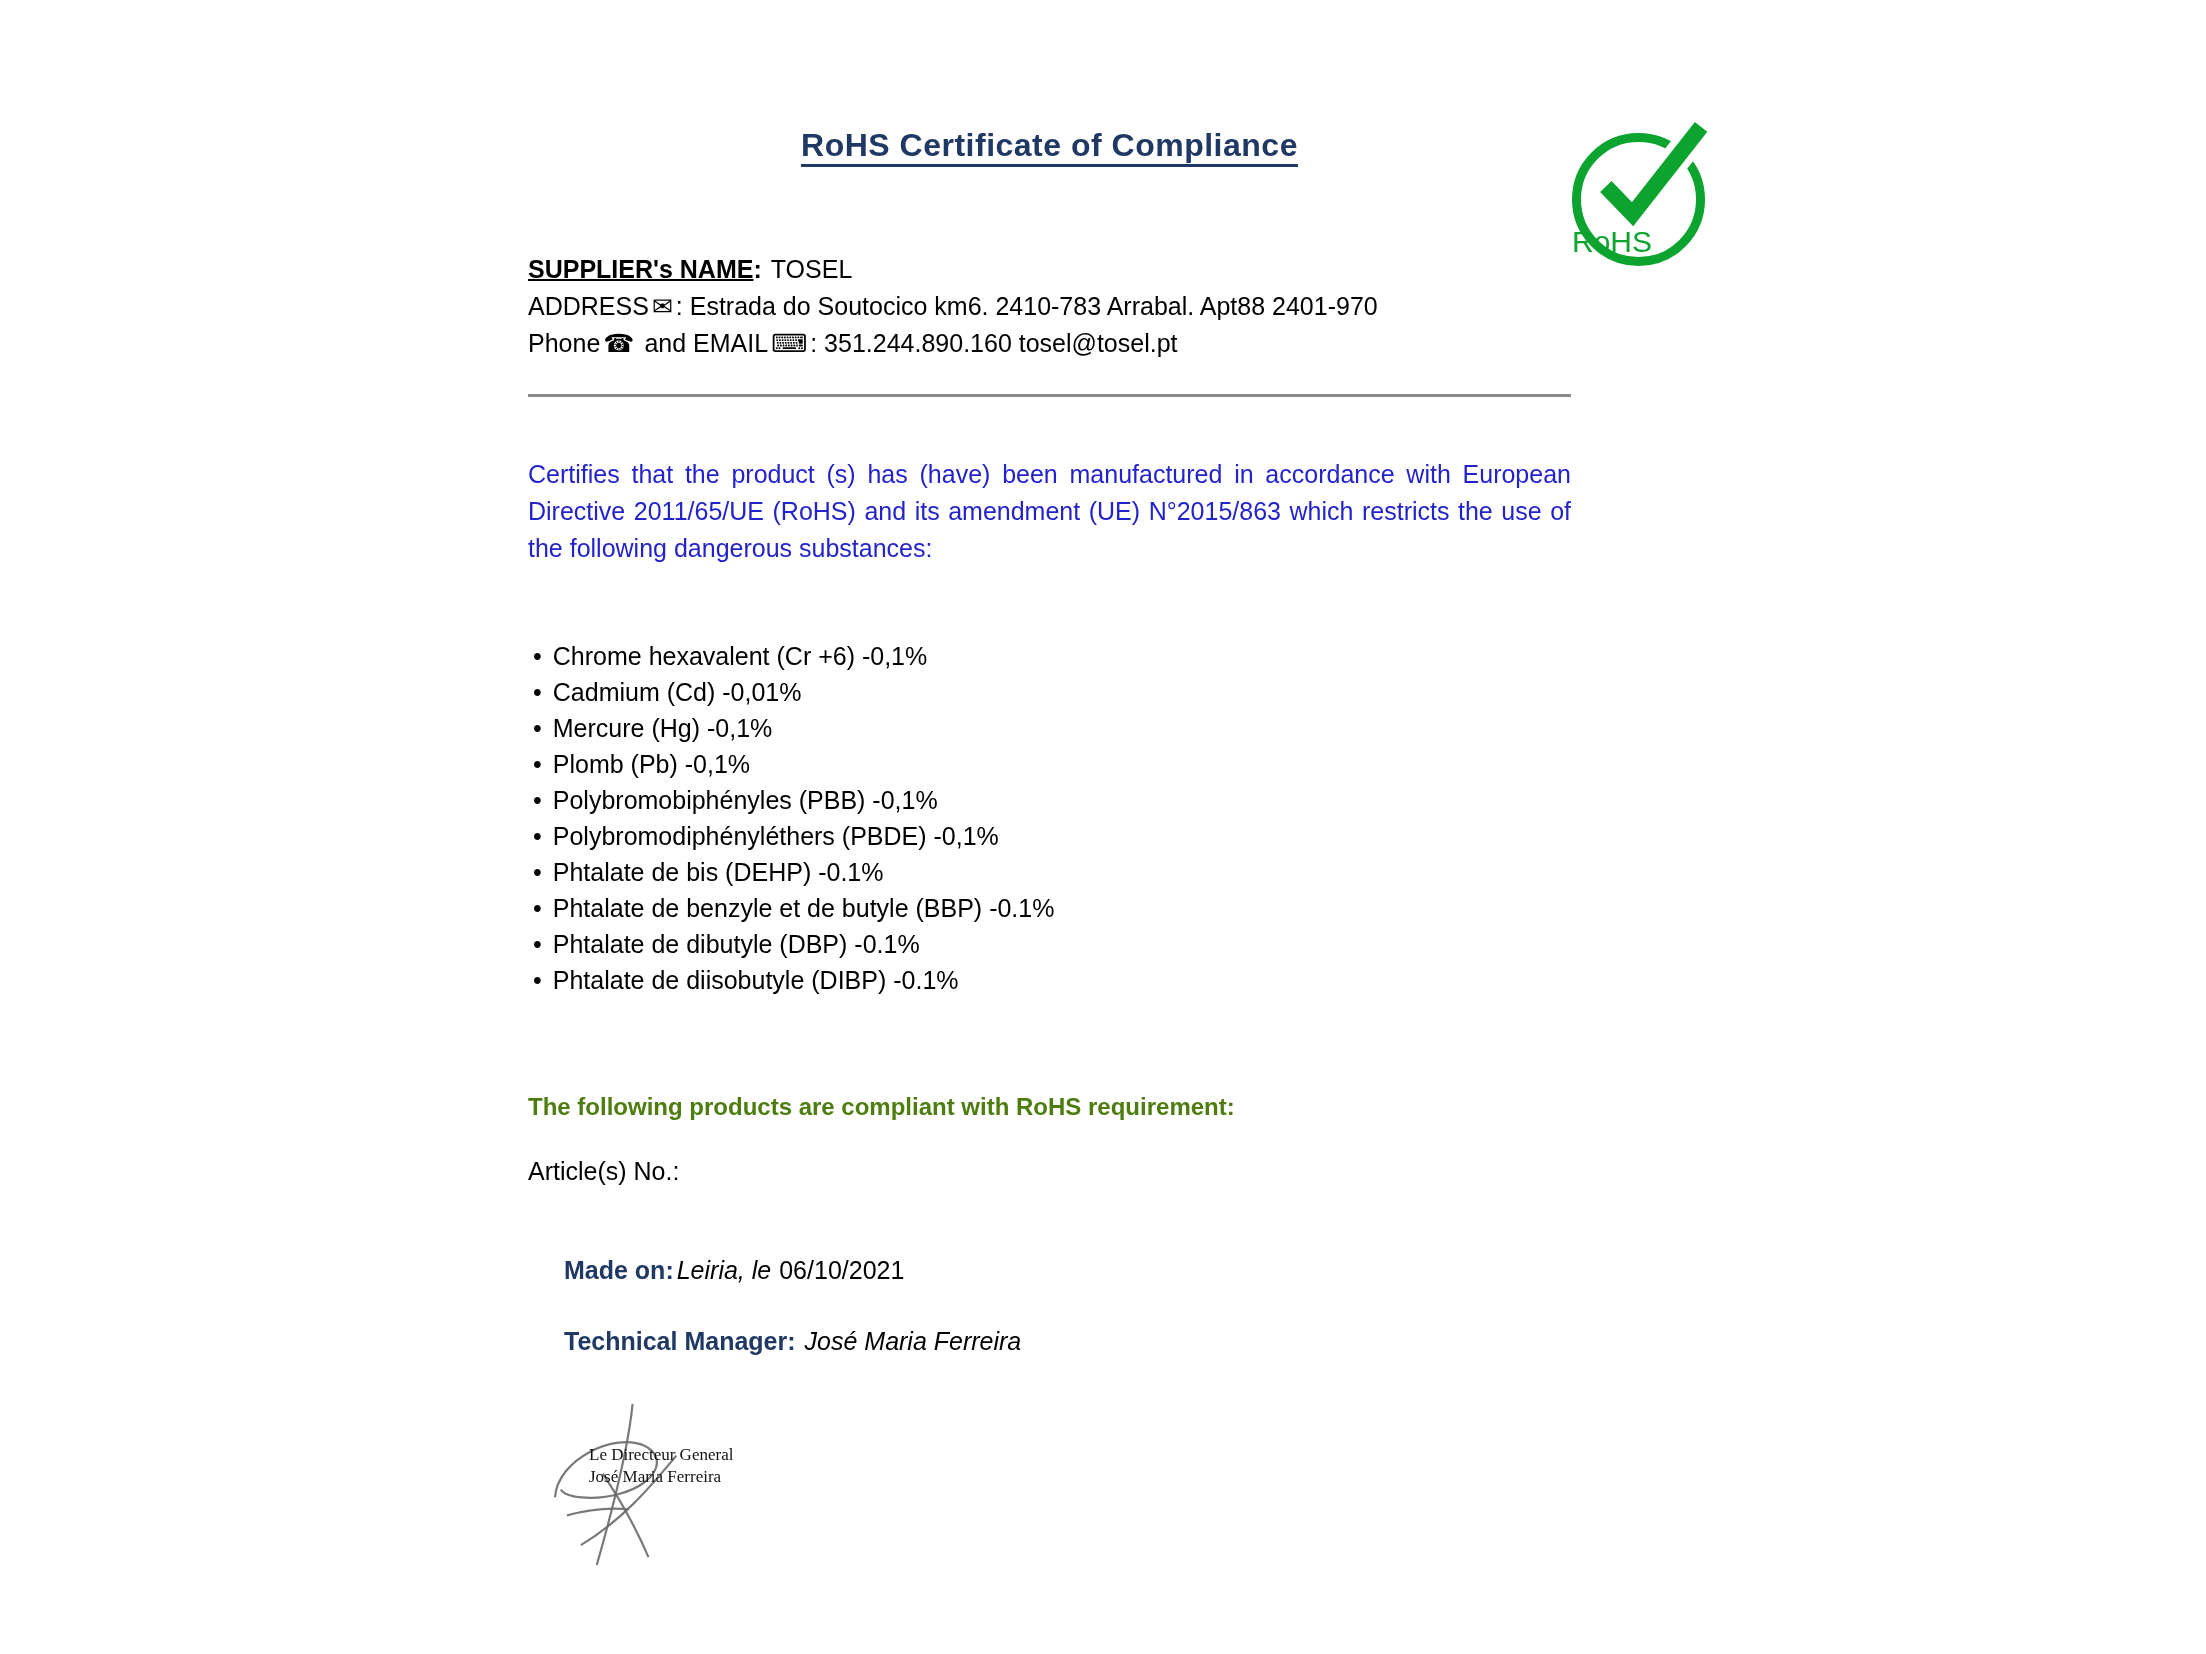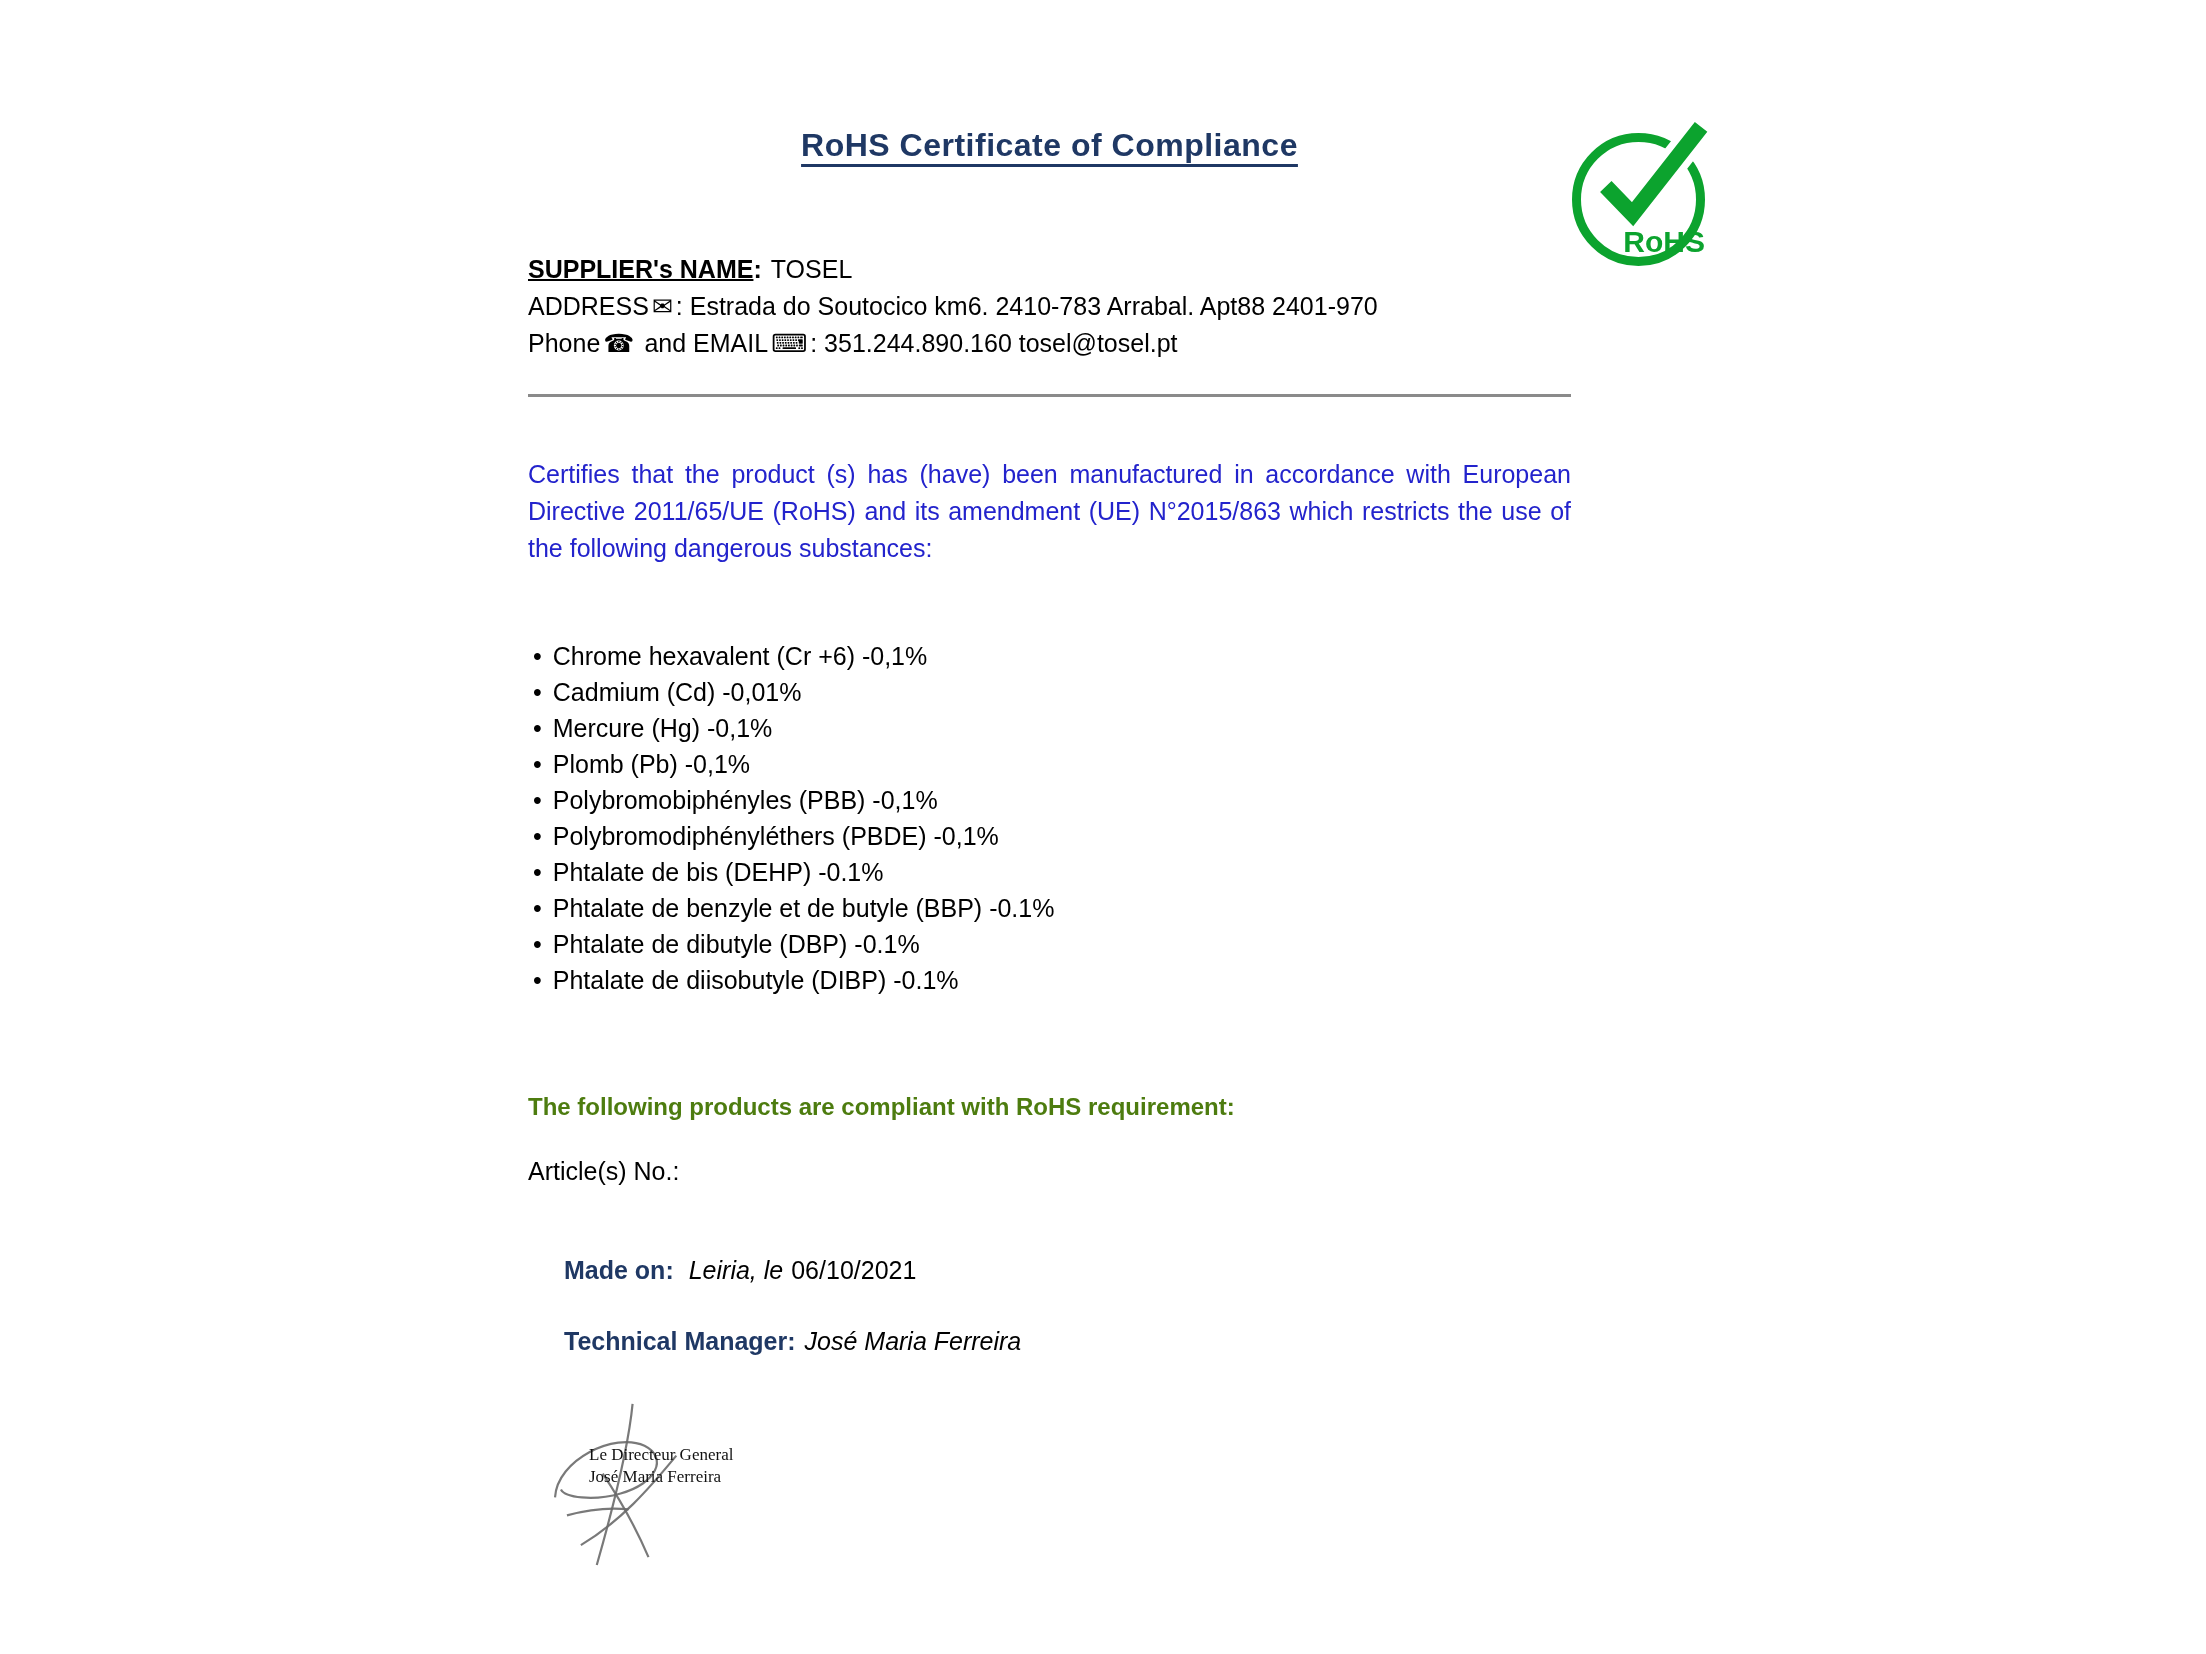--- a/index.html
+++ b/index.html
@@ -35,21 +35,21 @@
   .logo-ring {
     position: absolute; left: 0; top: 8px; width: 133px; height: 133px;
     border: 9px solid #0CA32E; border-radius: 50%;
     background: #ffffff;
   }
   .logo-check { position: absolute; left: 4px; top: -8px; width: 139px; height: 129px; }
   .check-casing { fill: none; stroke: #ffffff; stroke-width: 30; }
   .check-stroke { fill: none; stroke: #0CA32E; stroke-width: 16; }
   .logo-text {
     position: absolute; left: 0; top: 100px; width: 133px;
-    text-align: right; font-size: 30px; color: #0CA32E; font-weight: 700;
+    text-align: left; font-size: 30px; color: #0CA32E; font-weight: 400;
   }
 
   
   .supplier { position: absolute; left: 528px; top: 251px; font-size: 25px; line-height: 37px; }
   .bold { font-weight: bold; }
   .underline { text-decoration: underline; text-decoration-thickness: 2px; margin-top: 40px; }
   .icon-glyph { margin: 0 3px; }
   .val { margin-left: 9px; }
   .gap-left { margin-left: 7px; }
 
@@ -71,21 +71,21 @@
     list-style: none; font-size: 25px; line-height: 36px;
   }
   .substances li::before { content: "•"; margin-right: 11px; }
 
   
   .compliance { position: absolute; left: 528px; top: 1093px; font-size: 24px; color: #4d7c0f; font-weight: bold; }
   .article    { position: absolute; left: 528px; top: 1157px; font-size: 25px; color: #000000; }
   .made-on    { position: absolute; left: 528px; top: 1256px; font-size: 25px; }
   .manager    { position: absolute; left: 528px; top: 1327px; font-size: 25px; }
   .label-navy { font-weight: bold; color: #1F3864; margin-left: 36px; }
-  .place { margin-left: 15px; font-style: italic; }
+  .place { margin-left: 3px; font-style: italic; }
   .date  { margin-left: 8px; }
   .mgr-name { margin-left: 9px; font-style: italic; }
 
   
   .signature { position: absolute; left: 537px; top: 1398px; width: 214px; height: 174px; }
   .scribble { position: absolute; left: 0; top: 0; width: 214px; height: 174px; }
   .scribble path { fill: none; stroke: #6a6a6a; stroke-width: 2.2; opacity: 0.9; }
   .sig-text {
     position: absolute; left: 52px; top: 46px;
     font-family: "Liberation Serif", serif; font-size: 17px; color: #111111; line-height: 22px;

